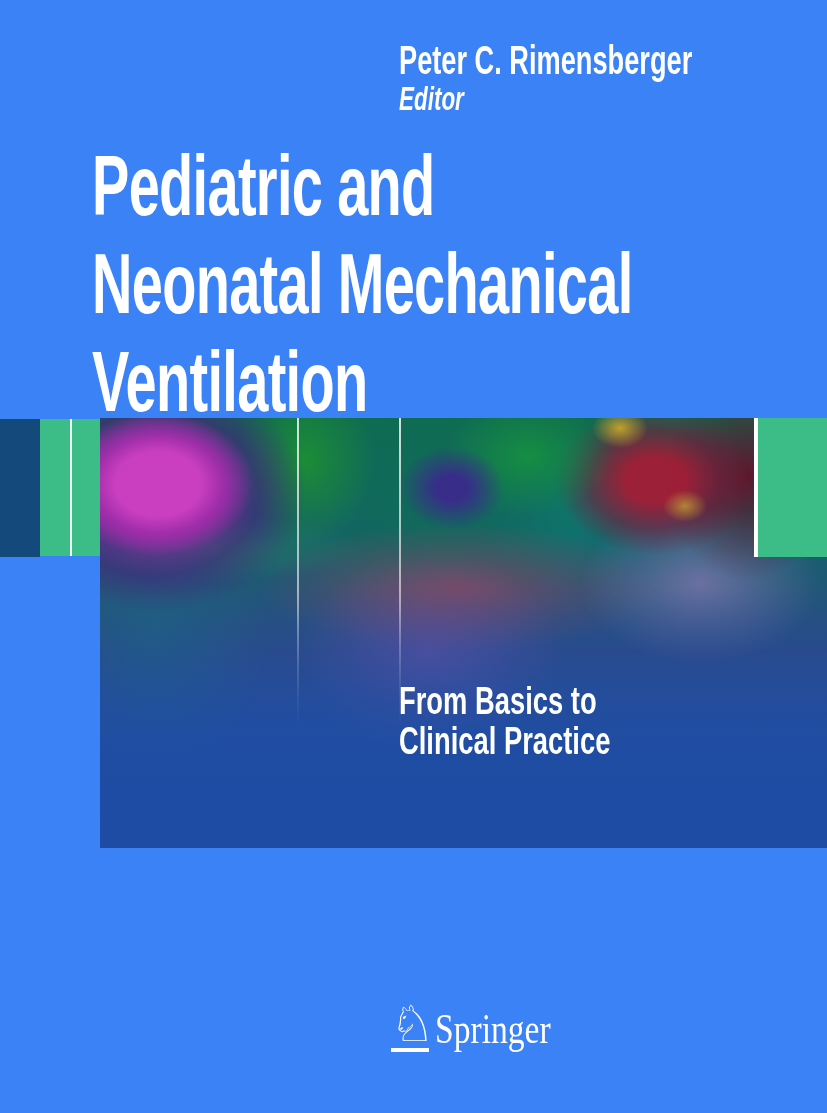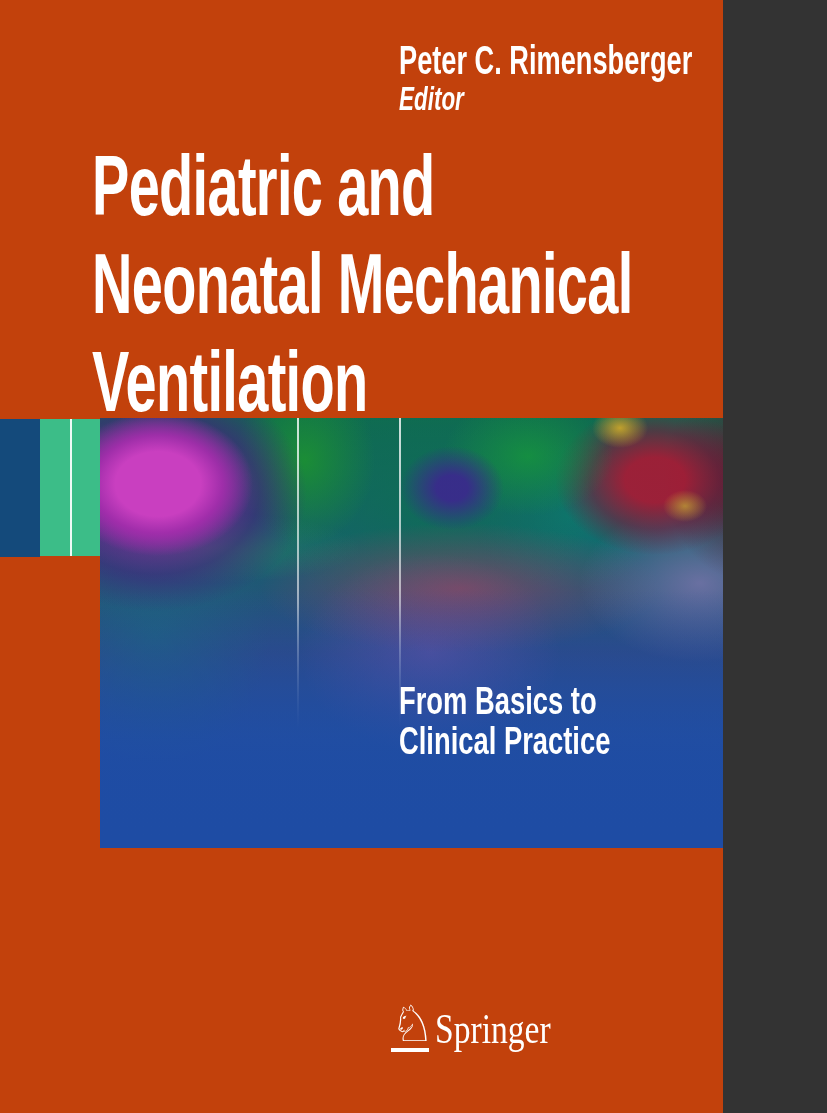--- a/index.html
+++ b/index.html
@@ -1,18 +1,18 @@
 <!DOCTYPE html>
 <html><head>
 <meta charset="utf-8">
 <style>
   html,body { margin:0; padding:0; background:#333; }
   .cover {
-    position:relative; width:723px; height:1113px; overflow:hidden;
-    background:#c2410c;
+    position:relative; width:827px; height:1113px; overflow:hidden;
+    background:#3b82f6;
     font-family:"Liberation Sans", sans-serif;
     color:#ffffff;
   }
 
   
   .editor-block { position:absolute; left:399px; top:40px; transform:scaleX(.68); transform-origin:0 0; white-space:nowrap; }
   .editor-name { font-size:40px; font-weight:700; line-height:40px; letter-spacing:0; }
   .editor-role { font-size:33px; font-weight:700; font-style:italic; line-height:37px; }
 
   

